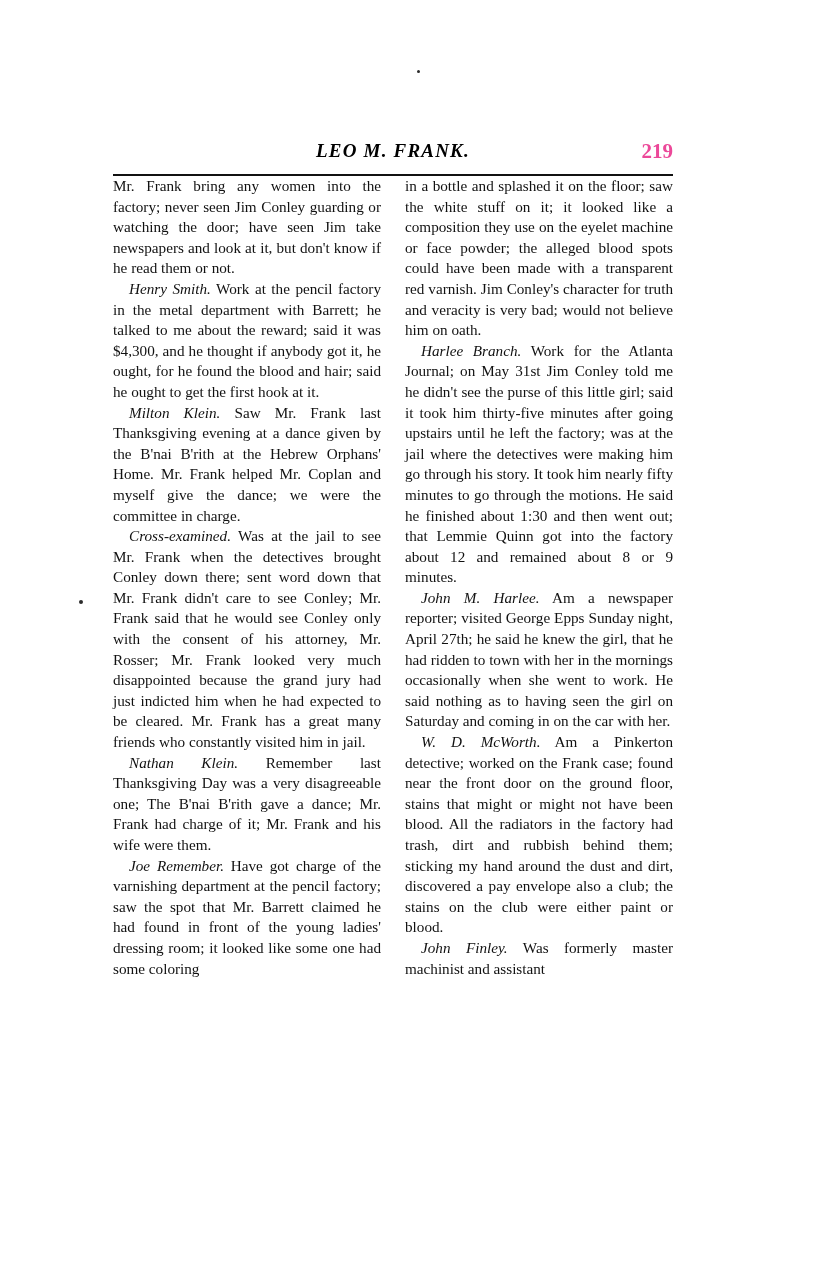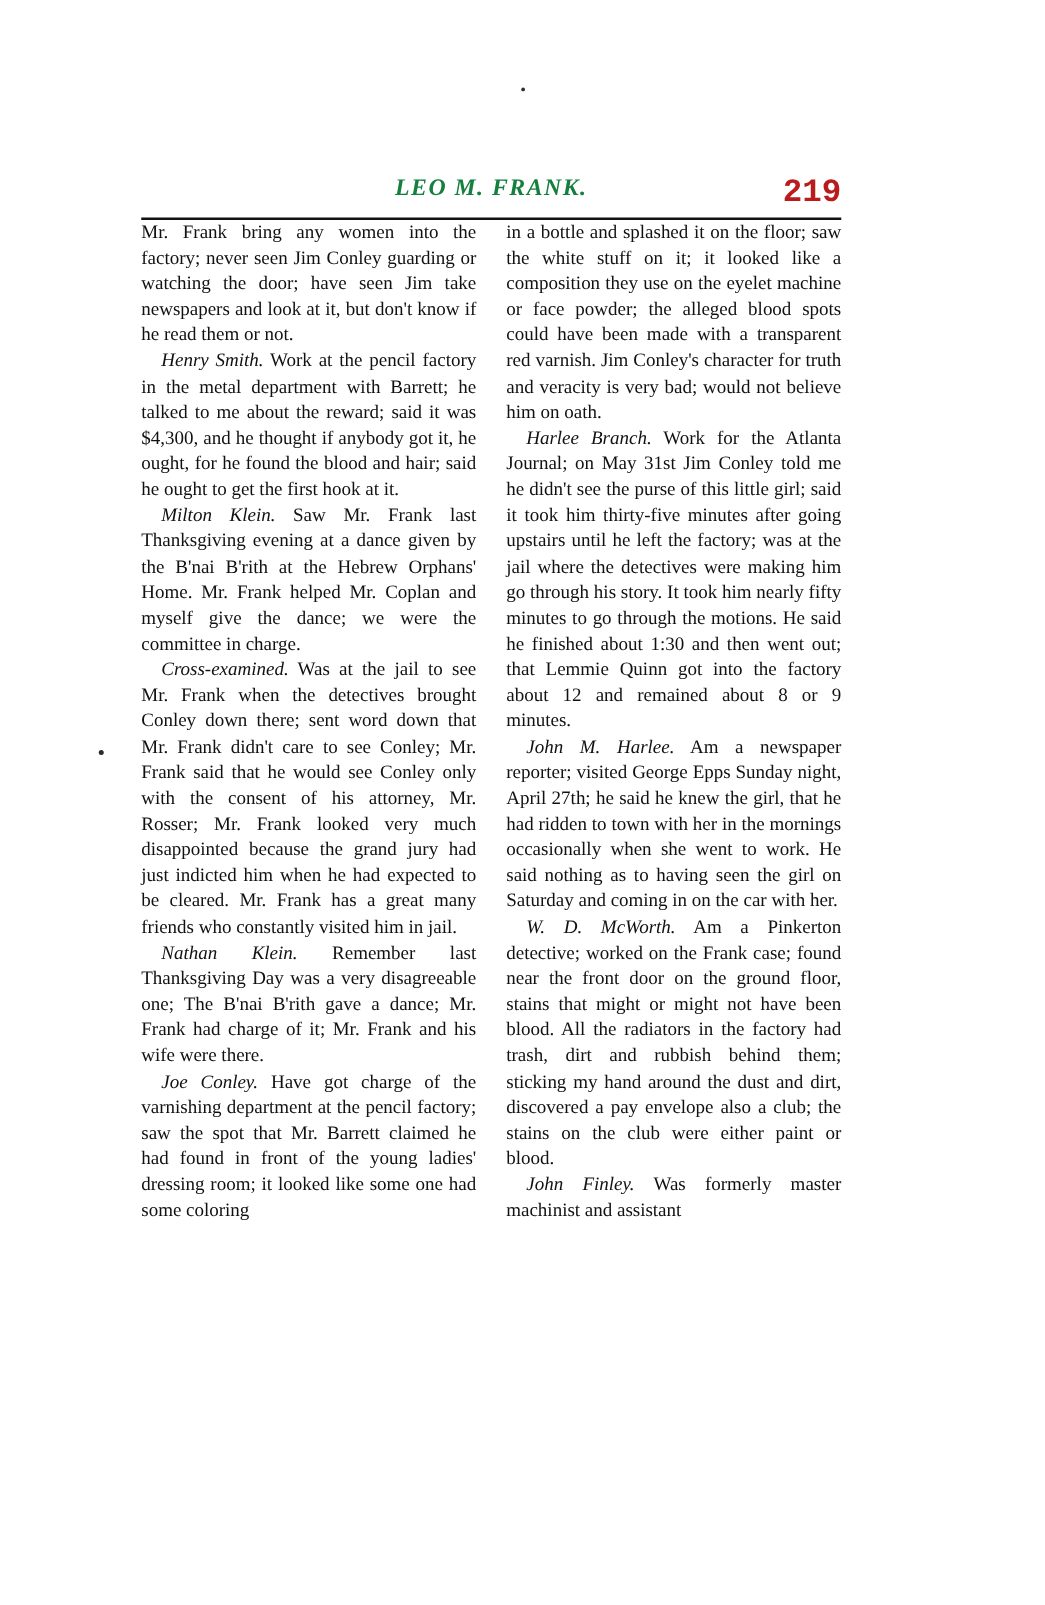--- a/index.html
+++ b/index.html
@@ -33,30 +33,30 @@
   .running-head {
     position: absolute;
     left: 0;
     right: 0;
     text-align: center;
     font-family: "Liberation Serif", serif;
     font-weight: bold;
     font-style: italic;
     font-size: 19px;
     letter-spacing: 1.2px;
-    color: #15803d;
+    color: #000000;
   }
   .page-number {
     position: absolute;
     right: 0;
     top: -1px;
-    font-family: Liberation Mono, monospace;
+    font-family: Liberation Serif, serif;
     font-weight: bold;
-    font-size: 26px;
-    color: #b91c1c;
+    font-size: 21px;
+    color: #ec4899;
   }
   .rule {
     margin-top: 4px;
     border-top: 2.5px solid #111;
     width: 100%;
   }
   .columns {
     display: flex;
     justify-content: space-between;
     margin-top: 0;
@@ -102,22 +102,22 @@
     </div>
     <div class="rule"></div>
 
     <div class="columns">
 
       <div class="col">
         <p class="para"><span class="speaker"></span><span>Mr. Frank bring any women into the factory; never seen Jim Conley guarding or watching the door; have seen Jim take newspapers and look at it, but don't know if he read them or not.</span></p>
         <p class="para indent"><span class="speaker">Henry Smith.</span><span> Work at the pencil factory in the metal department with Barrett; he talked to me about the reward; said it was $4,300, and he thought if anybody got it, he ought, for he found the blood and hair; said he ought to get the first hook at it.</span></p>
         <p class="para indent"><span class="speaker">Milton Klein.</span><span> Saw Mr. Frank last Thanksgiving evening at a dance given by the B'nai B'rith at the Hebrew Orphans' Home. Mr. Frank helped Mr. Coplan and myself give the dance; we were the committee in charge.</span></p>
         <p class="para indent"><span class="speaker">Cross-examined.</span><span> Was at the jail to see Mr. Frank when the detectives brought Conley down there; sent word down that Mr. Frank didn't care to see Conley; Mr. Frank said that he would see Conley only with the consent of his attorney, Mr. Rosser; Mr. Frank looked very much disappointed because the grand jury had just indicted him when he had expected to be cleared. Mr. Frank has a great many friends who constantly visited him in jail.</span></p>
-        <p class="para indent"><span class="speaker">Nathan Klein.</span><span> Remember last Thanksgiving Day was a very disagreeable one; The B'nai B'rith gave a dance; Mr. Frank had charge of it; Mr. Frank and his wife were there.</span></p>
-        <p class="para indent"><span class="speaker">Joe Conley.</span><span> Have got charge of the varnishing department at the pencil factory; saw the spot that Mr. Barrett claimed he had found in front of the young ladies' dressing room; it looked like some one had some coloring</span></p>
+        <p class="para indent"><span class="speaker">Nathan Klein.</span><span> Remember last Thanksgiving Day was a very disagreeable one; The B'nai B'rith gave a dance; Mr. Frank had charge of it; Mr. Frank and his wife were them.</span></p>
+        <p class="para indent"><span class="speaker">Joe Remember.</span><span> Have got charge of the varnishing department at the pencil factory; saw the spot that Mr. Barrett claimed he had found in front of the young ladies' dressing room; it looked like some one had some coloring</span></p>
       </div>
 
       <div class="col">
         <p class="para"><span class="speaker"></span><span>in a bottle and splashed it on the floor; saw the white stuff on it; it looked like a composition they use on the eyelet machine or face powder; the alleged blood spots could have been made with a transparent red varnish. Jim Conley's character for truth and veracity is very bad; would not believe him on oath.</span></p>
         <p class="para indent"><span class="speaker">Harlee Branch.</span><span> Work for the Atlanta Journal; on May 31st Jim Conley told me he didn't see the purse of this little girl; said it took him thirty-five minutes after going upstairs until he left the factory; was at the jail where the detectives were making him go through his story. It took him nearly fifty minutes to go through the motions. He said he finished about 1:30 and then went out; that Lemmie Quinn got into the factory about 12 and remained about 8 or 9 minutes.</span></p>
         <p class="para indent"><span class="speaker">John M. Harlee.</span><span> Am a newspaper reporter; visited George Epps Sunday night, April 27th; he said he knew the girl, that he had ridden to town with her in the mornings occasionally when she went to work. He said nothing as to having seen the girl on Saturday and coming in on the car with her.</span></p>
         <p class="para indent"><span class="speaker">W. D. McWorth.</span><span> Am a Pinkerton detective; worked on the Frank case; found near the front door on the ground floor, stains that might or might not have been blood. All the radiators in the factory had trash, dirt and rubbish behind them; sticking my hand around the dust and dirt, discovered a pay envelope also a club; the stains on the club were either paint or blood.</span></p>
         <p class="para indent"><span class="speaker">John Finley.</span><span> Was formerly master machinist and assistant</span></p>
       </div>
 

